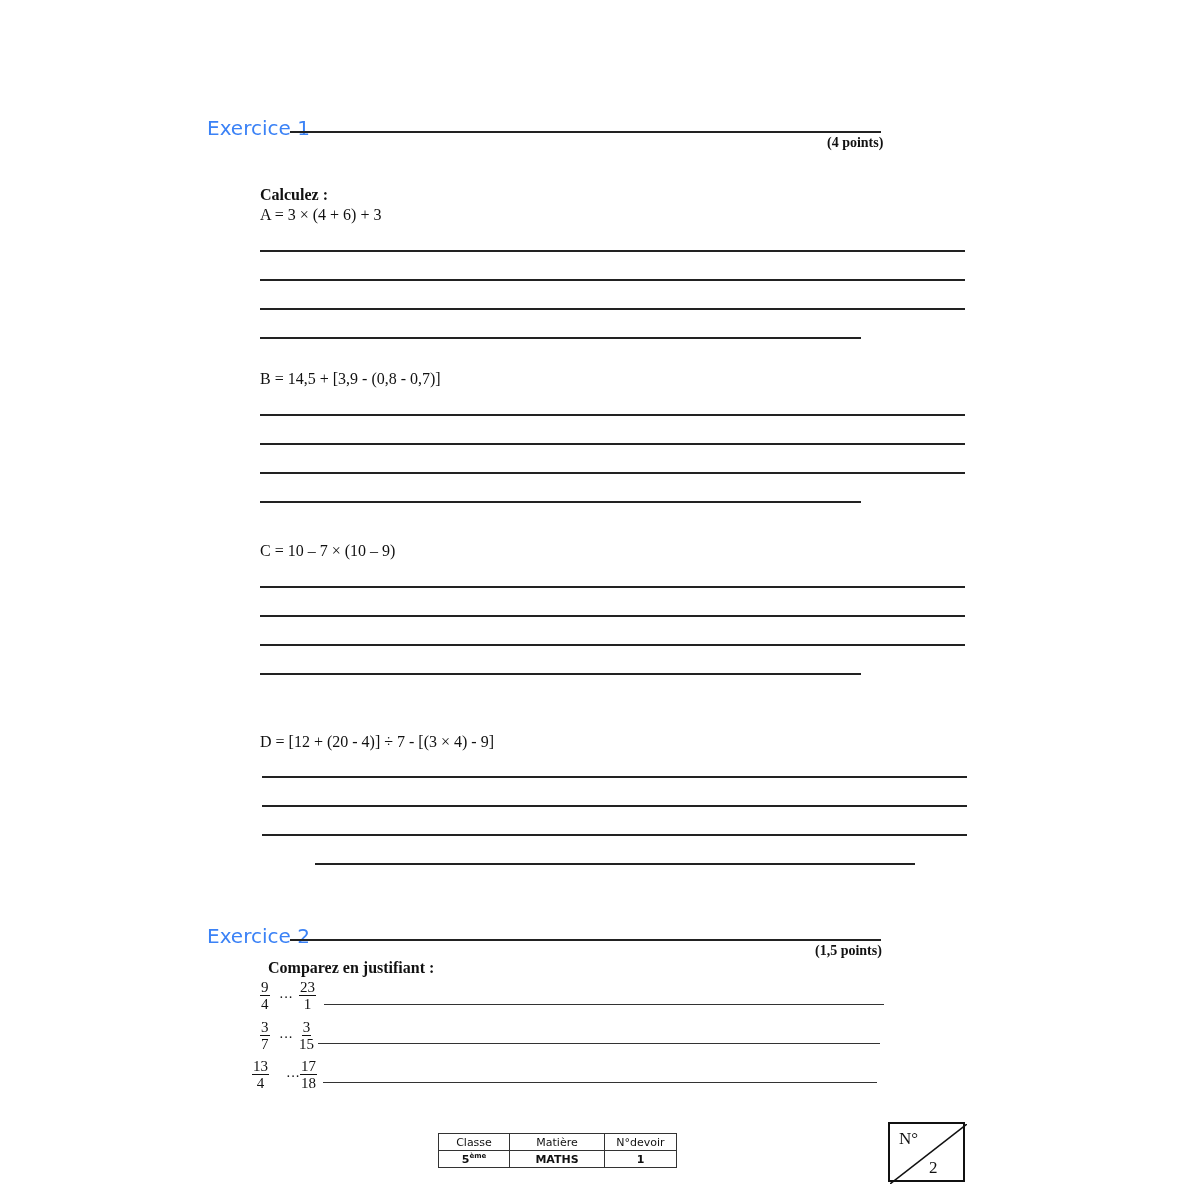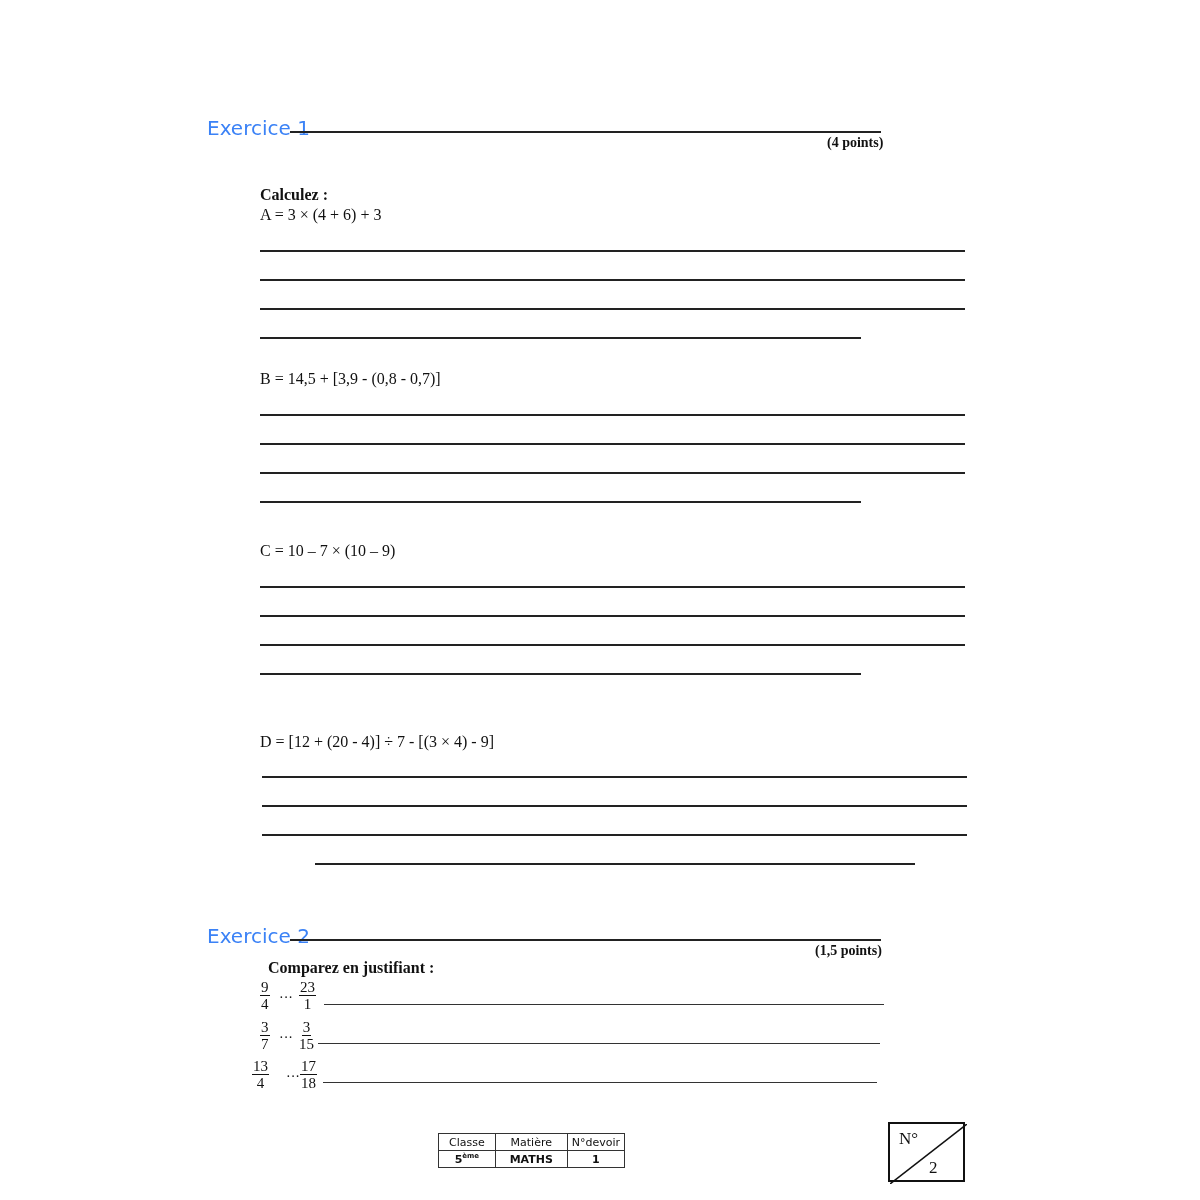--- a/index.html
+++ b/index.html
@@ -86,21 +86,21 @@
   <span class="num">13</span>
   <span class="den">4</span>
 </div>
 <div class="abs dots" style="left:286px; top:1069px;">···</div>
 <div class="abs frac" style="left:300px; top:1058px;">
   <span class="num">17</span>
   <span class="den">18</span>
 </div>
 <div class="abs thin" style="left:323px; top:1082px; width:554px;"></div>
 
-<table class="abs info" style="left:438px; top:1133px; width:187px;">
+<table class="abs info" style="left:438px; top:1133px; width:239px;">
   <tbody>
       <tr>
     <td style="width:62px;">Classe</td>
     <td style="width:86px;">Matière</td>
     <td>N°devoir</td>
   </tr>
   <tr>
     <td class="bold"><span>5</span><sup style="font-size:7px;">ème</sup></td>
     <td class="bold">MATHS</td>
     <td class="bold">1</td>

